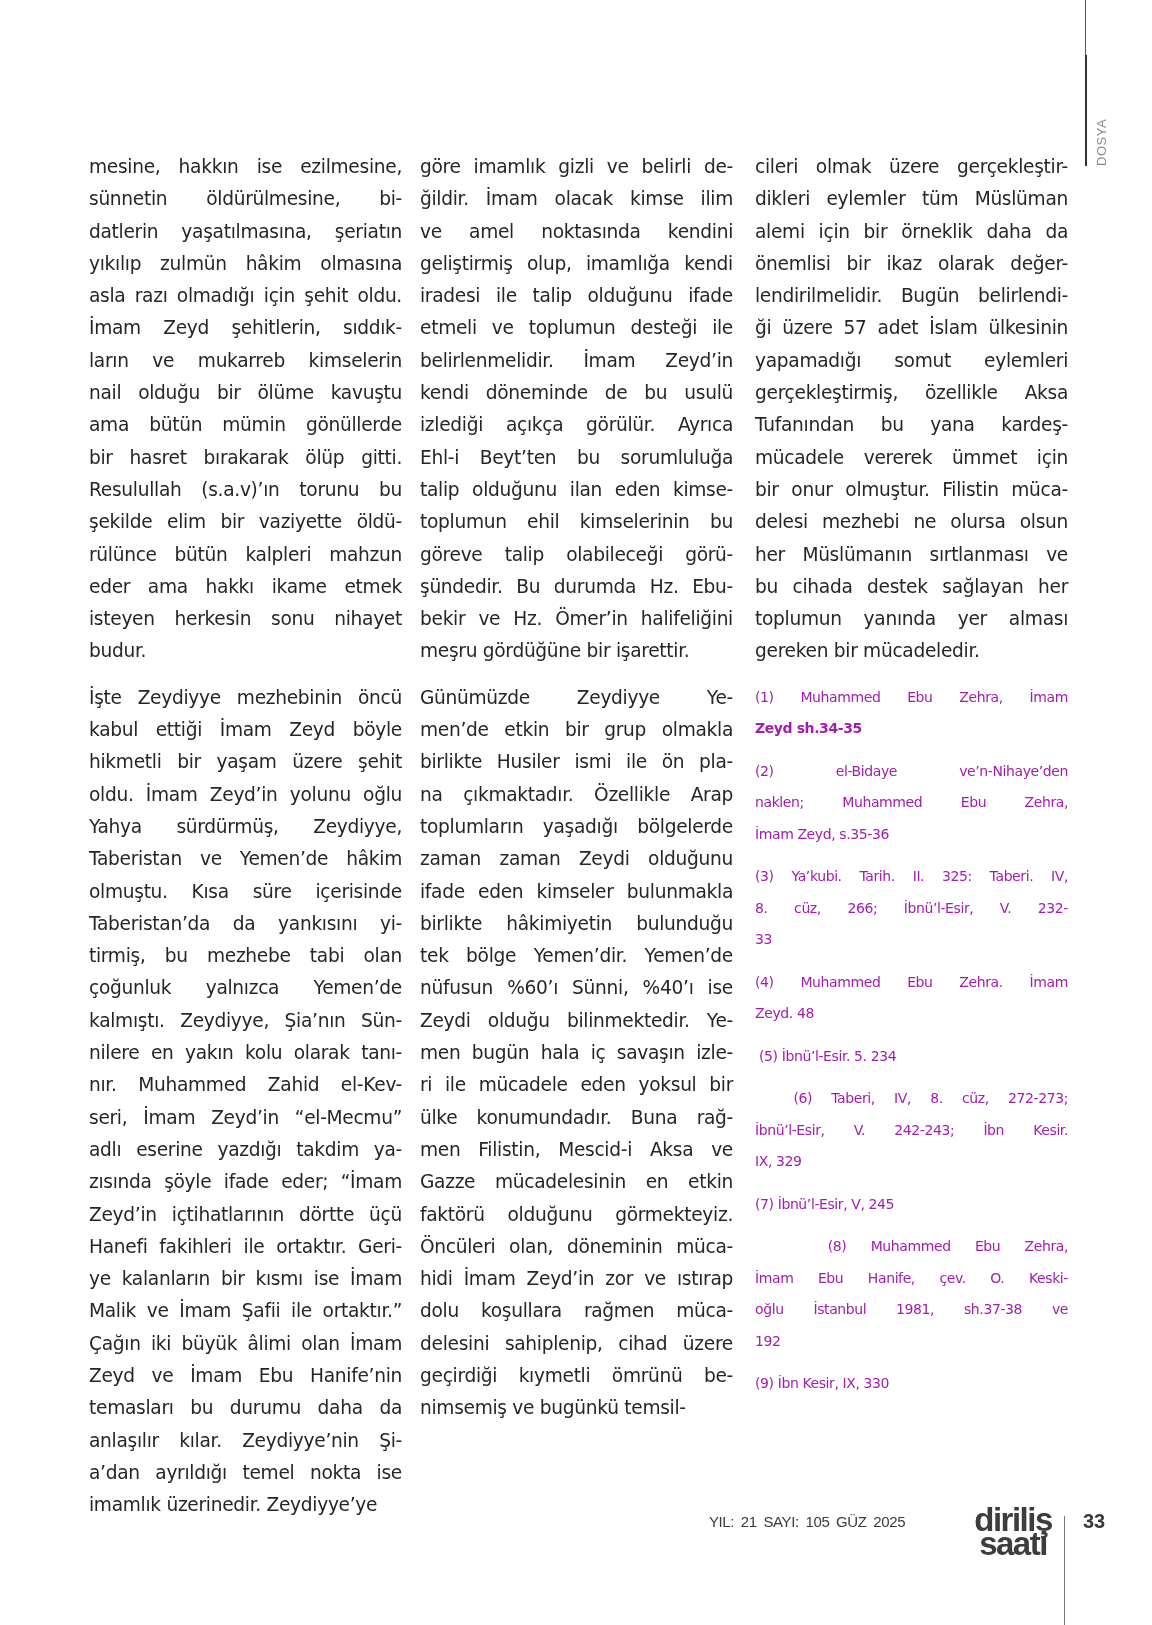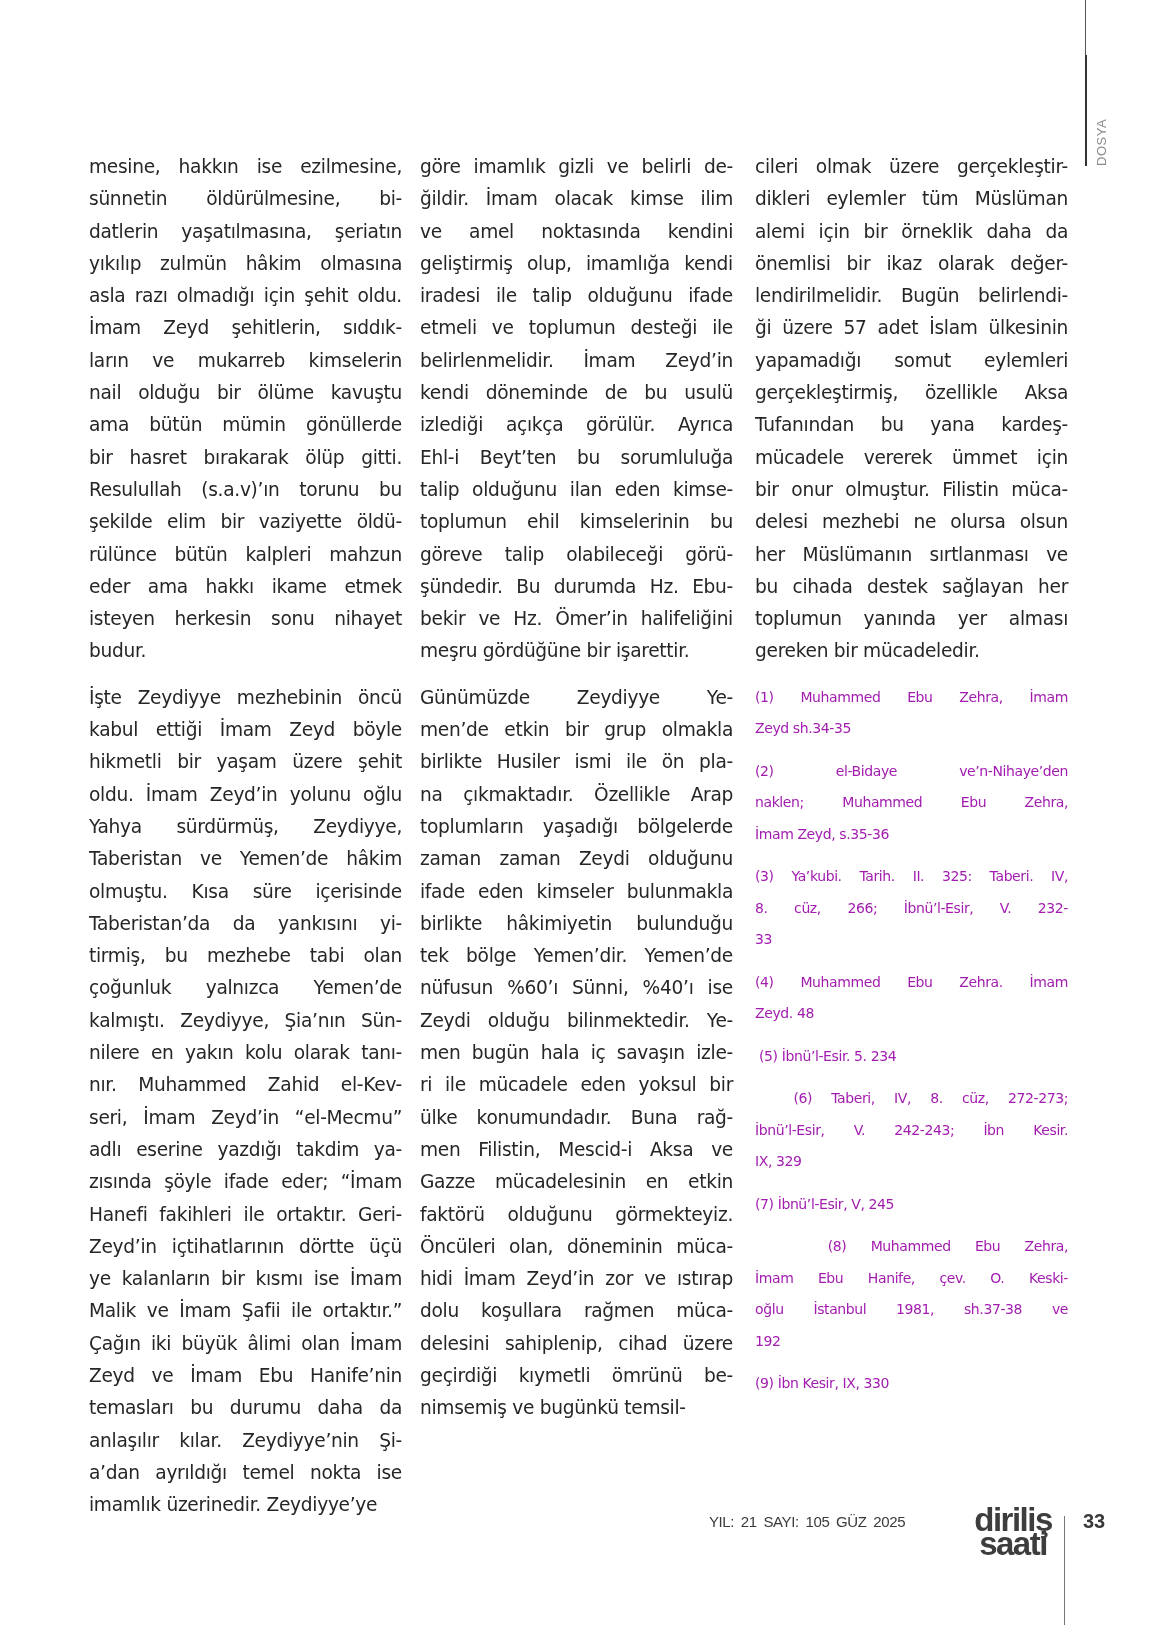--- a/index.html
+++ b/index.html
@@ -159,22 +159,22 @@
       <span class="line">olmuştu. Kısa süre içerisinde</span>
       <span class="line">Taberistan’da da yankısını yi-</span>
       <span class="line">tirmiş, bu mezhebe tabi olan</span>
       <span class="line">çoğunluk yalnızca Yemen’de</span>
       <span class="line">kalmıştı. Zeydiyye, Şia’nın Sün-</span>
       <span class="line">nilere en yakın kolu olarak tanı-</span>
       <span class="line">nır. Muhammed Zahid el-Kev-</span>
       <span class="line">seri, İmam Zeyd’in “el-Mecmu”</span>
       <span class="line">adlı eserine yazdığı takdim ya-</span>
       <span class="line">zısında şöyle ifade eder; “İmam</span>
+      <span class="line">Zeyd’in içtihatlarının dörtte üçü</span>
       <span class="line">Hanefi fakihleri ile ortaktır. Geri-</span>
-      <span class="line">Zeyd’in içtihatlarının dörtte üçü</span>
       <span class="line">ye kalanların bir kısmı ise İmam</span>
       <span class="line">Malik ve İmam Şafii ile ortaktır.”</span>
       <span class="line">Çağın iki büyük âlimi olan İmam</span>
       <span class="line">Zeyd ve İmam Ebu Hanife’nin</span>
       <span class="line">temasları bu durumu daha da</span>
       <span class="line">anlaşılır kılar. Zeydiyye’nin Şi-</span>
       <span class="line">a’dan ayrıldığı temel nokta ise</span>
       <span class="line last">imamlık üzerinedir. Zeydiyye’ye</span>
     </p>
   </div>
@@ -240,21 +240,21 @@
         <span class="line">delesi mezhebi ne olursa olsun</span>
         <span class="line">her Müslümanın sırtlanması ve</span>
         <span class="line">bu cihada destek sağlayan her</span>
         <span class="line">toplumun yanında yer alması</span>
         <span class="line last">gereken bir mücadeledir.</span>
       </p>
     </div>
   <div id="notes" class="notes">
       <div class="note">
         <span class="line" style="height: 31.5px; white-space: pre;">(1) Muhammed Ebu Zehra, İmam</span>
-        <span class="line last" style="height: 31.5px; white-space: pre;">Zeyd sh.34-35</span>
+        <span class="line last" style="height: 31.5px; white-space: pre; font-weight: bold;">Zeyd sh.34-35</span>
       </div>
       <div class="note">
         <span class="line" style="height: 31.5px; white-space: pre;">(2) el-Bidaye ve’n-Nihaye’den</span>
         <span class="line" style="height: 31.5px; white-space: pre;">naklen; Muhammed Ebu Zehra,</span>
         <span class="line last" style="height: 31.5px; white-space: pre;">İmam Zeyd, s.35-36</span>
       </div>
       <div class="note">
         <span class="line" style="height: 31.5px; white-space: pre;">(3) Ya’kubi. Tarih. II. 325: Taberi. IV,</span>
         <span class="line" style="height: 31.5px; white-space: pre;">8. cüz, 266; İbnü’l-Esir, V. 232-</span>
         <span class="line last" style="height: 31.5px; white-space: pre;">33</span>

